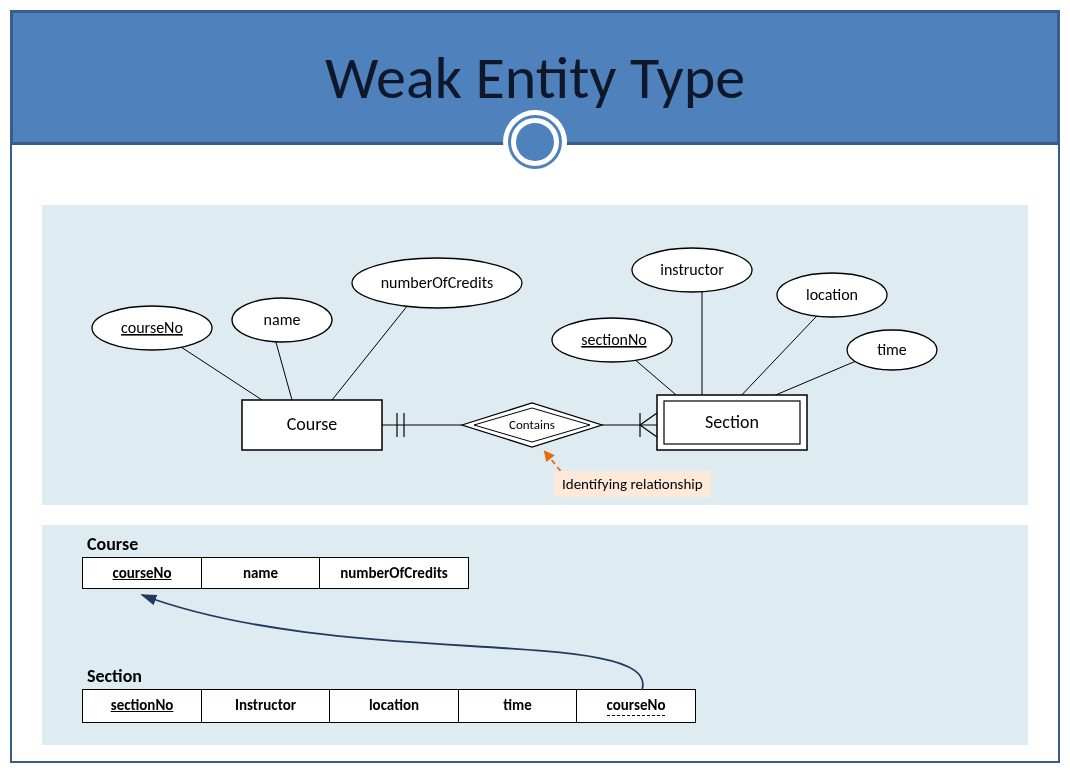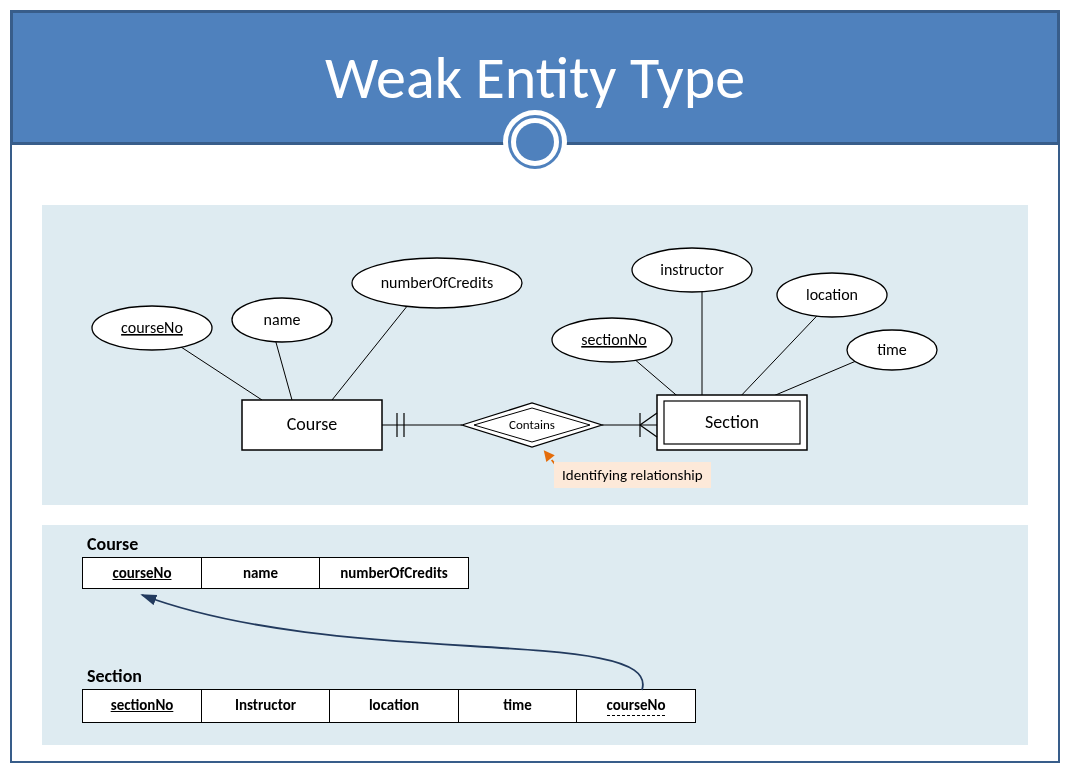--- a/index.html
+++ b/index.html
@@ -14,21 +14,21 @@
     background: #4f81bd;
     border: 3px solid #385d8a;
     height: 135px;
     display: flex;
     align-items: center;
     justify-content: center;
     position: relative;
   }
   .header-title {
     font-size: 60px;
-    color: #ffffff;
+    color: #0f172a;
     font-family: "Calibri", sans-serif;
   }
   .circle-wrap {
     position: absolute;
     left: 50%;
     top: 100%;
     transform: translate(-50%, -50%);
     width: 64px;
     height: 64px;
     border-radius: 50%;
@@ -159,21 +159,21 @@
       <ellipse cx="850" cy="145" rx="45" ry="20" fill="#fff" stroke="#000" stroke-width="1.3"></ellipse>
       <text x="850" y="150" text-anchor="middle" class="ellipse-label">time</text>
 
       <defs>
         <marker id="arrow-o" markerWidth="10" markerHeight="10" refX="2" refY="3" orient="auto" markerUnits="strokeWidth">
           <path d="M6,0 L0,3 L6,6 Z" fill="#e46c0a"></path>
         </marker>
       </defs>
       <line x1="504" y1="248" x2="530" y2="280" stroke="#e46c0a" stroke-width="1.8" stroke-dasharray="5,4" marker-start="url(#arrow-o)"></line>
     </svg>
-    <div class="annotation-box" style="left:512px; top:257px;">Identifying relationship</div>
+    <div class="annotation-box" style="left:512px; top:266px;">Identifying relationship</div>
   </div>
 
   <div class="panel rel">
     <div class="rel-title" style="left:45px; top:8px;">Course</div>
     <div class="rel-table" style="left:40px; top:32px;">
       <div class="rel-cell" style="width:120px;"><span class="underline">courseNo</span></div>
       <div class="rel-cell" style="width:120px;">name</div>
       <div class="rel-cell" style="width:150px;">numberOfCredits</div>
     </div>
 

